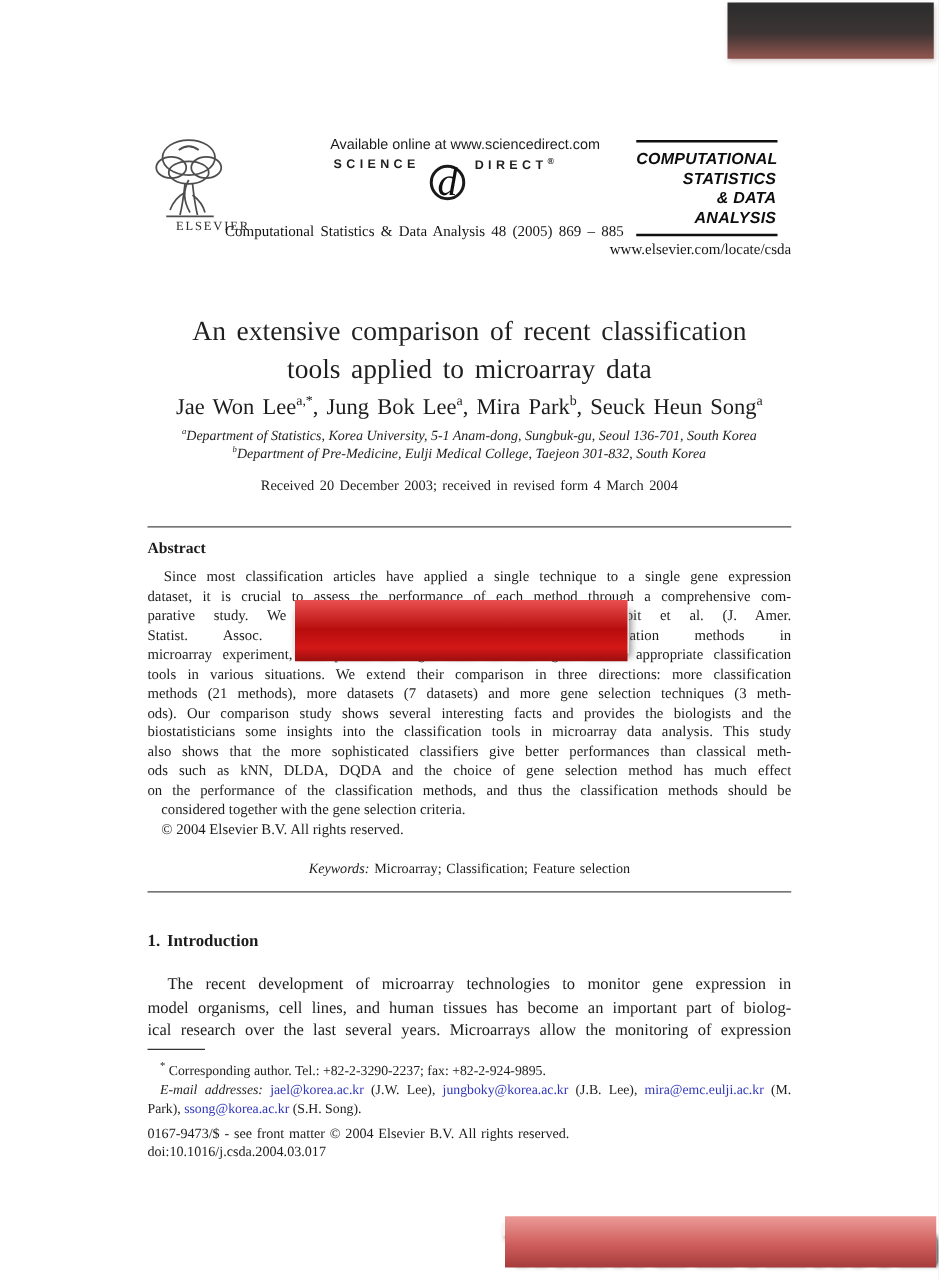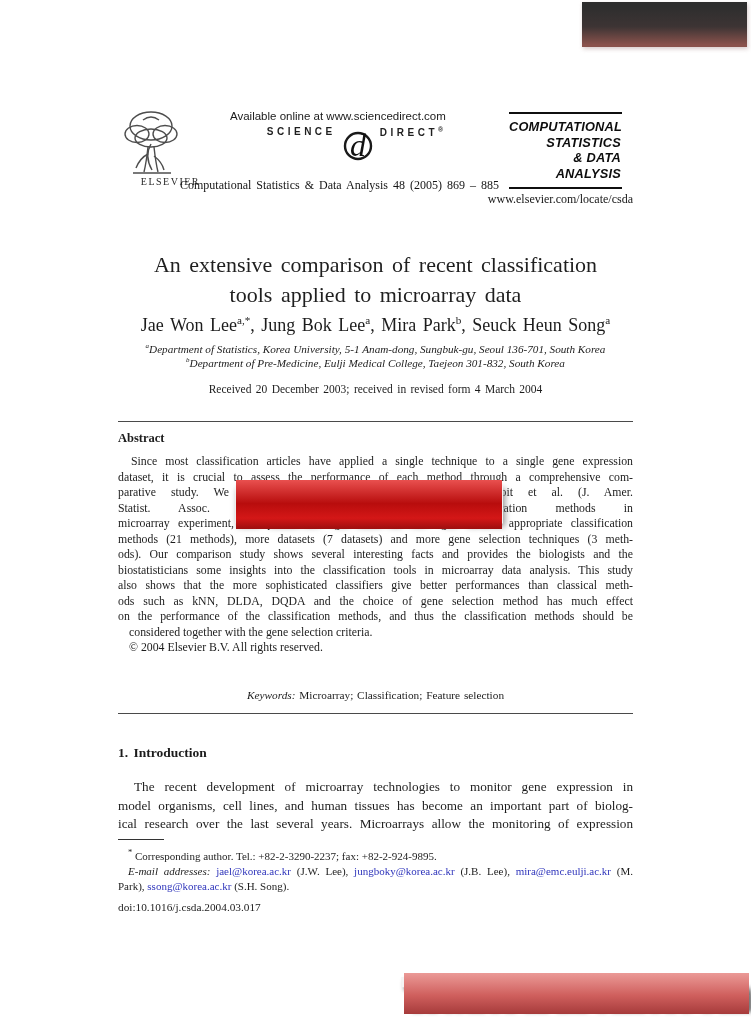--- a/index.html
+++ b/index.html
@@ -23,21 +23,21 @@
   .wm-center{left:236px;top:483px;font-size:44px;letter-spacing:0px;}
   .wm-center .wm-fill{background:linear-gradient(#e9504f 0%, #b80d0d 48%, #d41717 78%, #9d0f0f 100%);}
   .wm-bottom{left:404px;top:976px;font-size:36px;letter-spacing:0.5px;}
   .wm-bottom .wm-stroke{-webkit-text-stroke:6px #f5f5f5;filter:drop-shadow(3px 3px 2px rgba(70,70,70,.85));}
   .wm-bottom .wm-fill{background:linear-gradient(#eb9a97 0%, #cf5f5d 55%, #a63b3b 100%);}
 
   
   .tree-logo{left:113px;top:106px;}
   .elsevier-label{left:110px;top:176px;width:90px;text-align:right;
     font-size:10px;letter-spacing:1.5px;color:#2a2a2a;}
-  .avail{left:230px;top:110px;width:250px;text-align:left;
+  .avail{left:230px;top:110px;width:250px;text-align:right;
     font-family:"Liberation Sans",sans-serif;font-size:11.5px;color:#1a1a1a;}
   .sd-logo{left:230px;top:126px;width:250px;display:flex;align-items:flex-start;justify-content:center;gap:5px;}
   .sd-word{font-family:"Liberation Sans",sans-serif;font-weight:bold;font-size:10px;
     letter-spacing:3.5px;color:#1f1f1f;}
   .sd-reg{font-size:7px;vertical-align:super;letter-spacing:0;}
   .citation{left:180px;top:178px;width:340px;font-size:12px;word-spacing:2px;color:#151515;}
   .jbox{left:509px;top:112px;width:112px;border-top:2.5px solid #0f0f0f;border-bottom:2.5px solid #0f0f0f;
     padding:5px 1px 6px 0;text-align:right;font-style:italic;}
   .jbox div{font-family:"Liberation Sans",sans-serif;font-weight:bold;font-size:12.8px;
     line-height:15.5px;letter-spacing:.2px;color:#0d0d0d;}
@@ -139,20 +139,21 @@
 
   <div class="abs rule rule1"></div>
 
   <div class="abs abs-head">Abstract</div>
   <div class="abs abs-text">
     <div class="jline ind1">Since most classification articles have applied a single technique to a single gene expression</div>
     <div class="jline">dataset, it is crucial to assess the performance of each method through a comprehensive com-</div>
     <div class="jline">parative study. We evaluate the extended comparison of Dudoit et al. (J. Amer.</div>
     <div class="jline">Statist. Assoc. 97 (2002) 77) on the classification methods in</div>
     <div class="jline">microarray experiment, and provide the guidelines for finding the most appropriate classification</div>
+    <div class="jline">tools in various situations. We extend their comparison in three directions: more classification</div>
     <div class="jline">methods (21 methods), more datasets (7 datasets) and more gene selection techniques (3 meth-</div>
     <div class="jline">ods). Our comparison study shows several interesting facts and provides the biologists and the</div>
     <div class="jline">biostatisticians some insights into the classification tools in microarray data analysis. This study</div>
     <div class="jline">also shows that the more sophisticated classifiers give better performances than classical meth-</div>
     <div class="jline">ods such as kNN, DLDA, DQDA and the choice of gene selection method has much effect</div>
     <div class="jline">on the performance of the classification methods, and thus the classification methods should be</div>
     <div class="pline">considered together with the gene selection criteria.</div>
     <div class="pline">© 2004 Elsevier B.V. All rights reserved.</div>
   </div>
 
@@ -169,20 +170,21 @@
     <div class="jline">ical research over the last several years. Microarrays allow the monitoring of expression</div>
   </div>
 
   <div class="abs fn-sep"></div>
   <div class="abs footnote">
     <p><span class="fn-marker">*</span><span> Corresponding author. Tel.: +82-2-3290-2237; fax: +82-2-924-9895.</span></p>
     <p><span class="em-label">E-mail addresses: </span><a class="email" href="#">jael@korea.ac.kr</a><span> (J.W. Lee), </span><a class="email" href="#">jungboky@korea.ac.kr</a><span> (J.B. Lee), </span><a class="email" href="#">mira@emc.eulji.ac.kr</a><span> (M. Park), </span><a class="email" href="#">ssong@korea.ac.kr</a><span> (S.H. Song).</span></p>
   </div>
 
   <div class="abs imprint">
+    <div>0167-9473/$ - see front matter © 2004 Elsevier B.V. All rights reserved.</div>
     <div>doi:10.1016/j.csda.2004.03.017</div>
   </div>
 
   <div class="wm wm-center wm-layered">
     <span class="wm-stroke" aria-hidden="true">DLSUB.COM</span>
     <span class="wm-fill gtext">DLSUB.COM</span>
   </div>
   <div class="wm wm-bottom wm-layered">
     <span class="wm-stroke" aria-hidden="true">TradersXtreme.com</span>
     <span class="wm-fill gtext">TradersXtreme.com</span>

